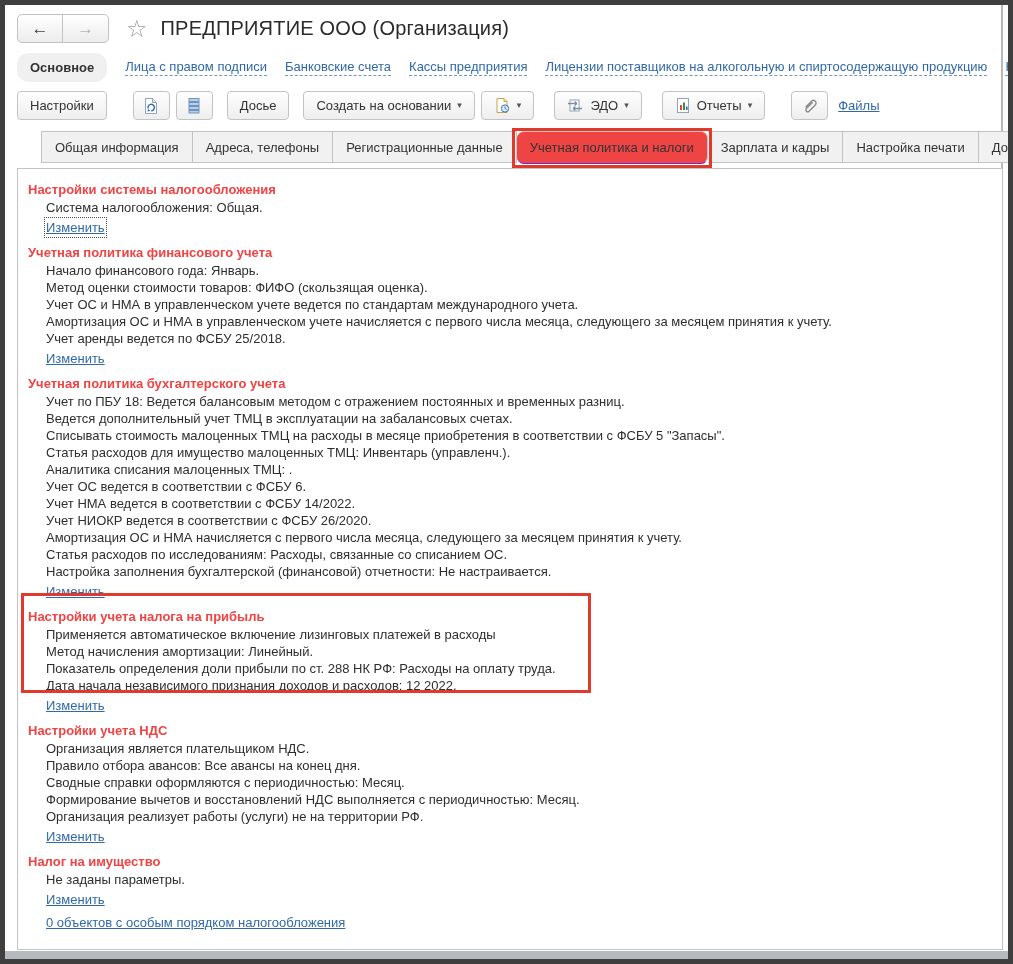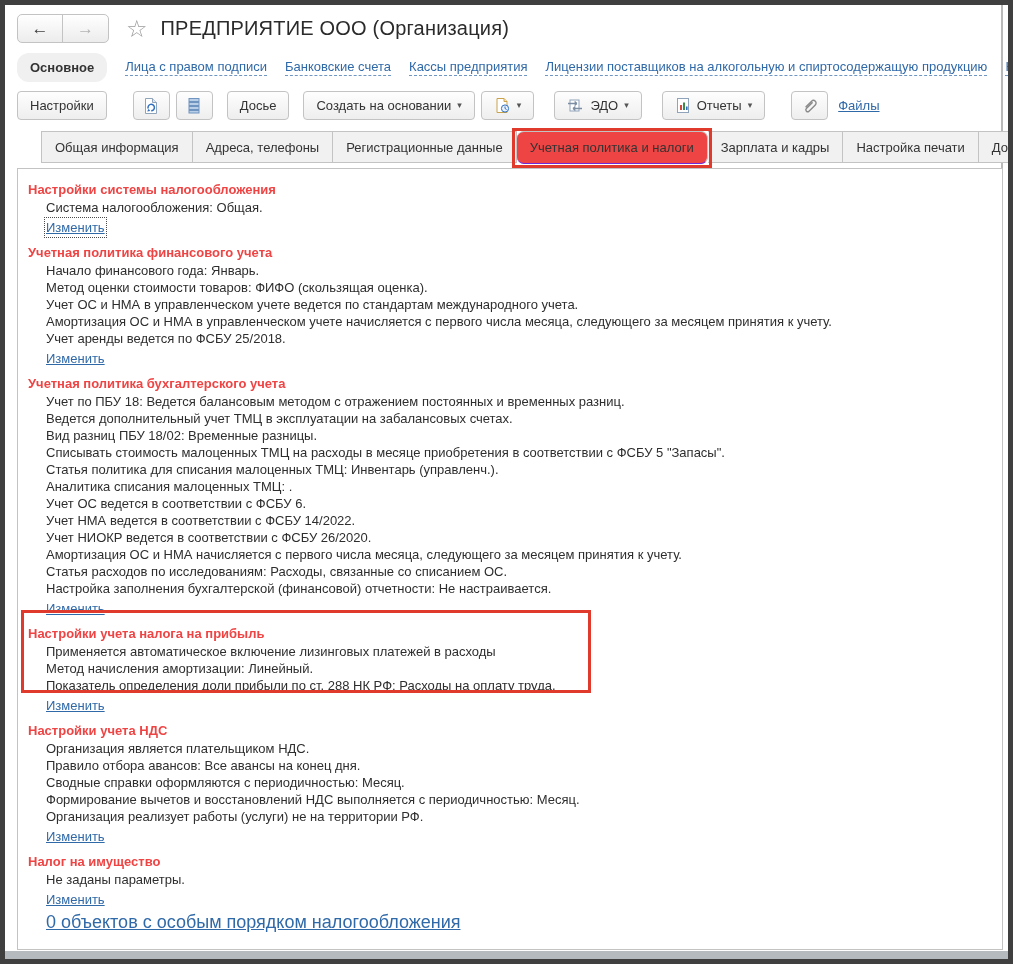--- a/index.html
+++ b/index.html
@@ -50,21 +50,21 @@
   
   .panel { margin:0 8px 0 12px; width:986px; height:782px; border:1px solid #c3c3c3; border-top:1px solid #c3c3c3;
            margin-top:-1px; background:#fff; padding:8px 14px 4px 10px; overflow:hidden; position:relative; z-index:1; }
 
   .section { margin-top:4px; position:relative; }
   .s-title { font-size:13px; font-weight:bold; color:#ef4444; line-height:18px; }
   .s-line  { font-size:13px; color:#2e2e2e; line-height:17px; margin-left:18px; }
   .s-change { display:inline-block; margin:3px 0 4px 18px; font-size:13px; color:#3069a8;
               text-decoration:underline; line-height:17px; cursor:pointer; }
   .s-change.focused { outline:1px dotted #4a4a4a; outline-offset:1px; }
-  .s-extra { display:block; width:max-content; margin:2px 0 4px 18px; font-size:18px; color:#3069a8;
+  .s-extra { display:block; width:max-content; margin:2px 0 4px 18px; font-size:13px; color:#3069a8;
              text-decoration:underline; line-height:17px; cursor:pointer; }
   .section-highlight { position:absolute; top:-15px; left:-7px; width:570px; bottom:25px;
                        border:3px solid #e03a2c; pointer-events:none; }
 
   svg { display:block; }
 </style>
 </head>
 <body>
 
 <div class="frame">
@@ -198,39 +198,39 @@
       <div class="s-line">Учет ОС и НМА в управленческом учете ведется по стандартам международного учета.</div>
       <div class="s-line">Амортизация ОС и НМА в управленческом учете начисляется с первого числа месяца, следующего за месяцем принятия к учету.</div>
       <div class="s-line">Учет аренды ведется по ФСБУ 25/2018.</div>
       <a class="s-change">Изменить</a>
     </div>
 
     <div class="section">
       <div class="s-title">Учетная политика бухгалтерского учета</div>
       <div class="s-line">Учет по ПБУ 18: Ведется балансовым методом с отражением постоянных и временных разниц.</div>
       <div class="s-line">Ведется дополнительный учет ТМЦ в эксплуатации на забалансовых счетах.</div>
-      <div class="s-line">Вид разниц ПБУ 18/02: Временные разницы.</div>
       <div class="s-line">Списывать стоимость малоценных ТМЦ на расходы в месяце приобретения в соответствии с ФСБУ 5 "Запасы".</div>
-      <div class="s-line">Статья политика для списания малоценных ТМЦ: Инвентарь (управленч.).</div>
+      <div class="s-line">Статья расходов для имущество малоценных ТМЦ: Инвентарь (управленч.).</div>
       <div class="s-line">Аналитика списания малоценных ТМЦ: .</div>
       <div class="s-line">Учет ОС ведется в соответствии с ФСБУ 6.</div>
       <div class="s-line">Учет НМА ведется в соответствии с ФСБУ 14/2022.</div>
       <div class="s-line">Учет НИОКР ведется в соответствии с ФСБУ 26/2020.</div>
       <div class="s-line">Амортизация ОС и НМА начисляется с первого числа месяца, следующего за месяцем принятия к учету.</div>
       <div class="s-line">Статья расходов по исследованиям: Расходы, связанные со списанием ОС.</div>
       <div class="s-line">Настройка заполнения бухгалтерской (финансовой)  отчетности: Не настраивается.</div>
       <a class="s-change">Изменить</a>
     </div>
 
     <div class="section">
       <div class="section-highlight"></div>
       <div class="s-title">Настройки учета налога на прибыль</div>
       <div class="s-line">Применяется автоматическое включение лизинговых платежей в расходы</div>
       <div class="s-line">Метод начисления амортизации: Линейный.</div>
       <div class="s-line">Показатель определения доли прибыли по ст. 288 НК РФ: Расходы на оплату труда.</div>
+      <div class="s-line">Дата начала независимого признания доходов и расходов: 12 2022.</div>
       <a class="s-change">Изменить</a>
     </div>
 
     <div class="section">
       <div class="s-title">Настройки учета НДС</div>
       <div class="s-line">Организация является плательщиком НДС.</div>
       <div class="s-line">Правило отбора авансов: Все авансы на конец дня.</div>
       <div class="s-line">Сводные справки оформляются с периодичностью: Месяц.</div>
       <div class="s-line">Формирование вычетов и восстановлений НДС выполняется с периодичностью: Месяц.</div>
       <div class="s-line">Организация реализует работы (услуги) не на территории РФ.</div>

